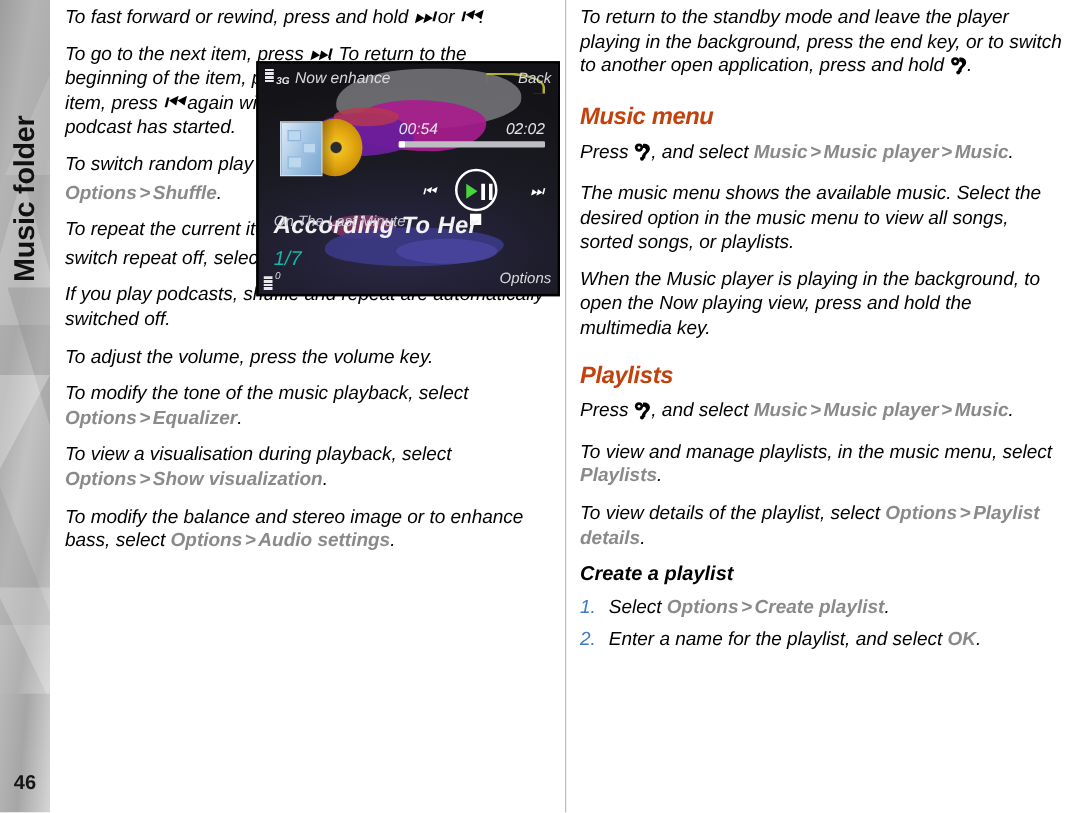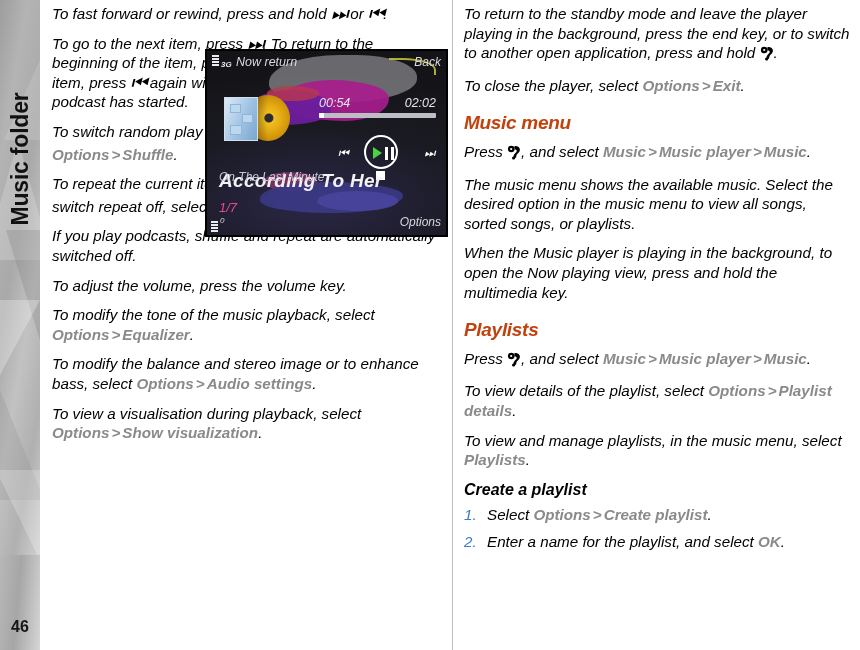--- a/index.html
+++ b/index.html
@@ -206,21 +206,21 @@
     border: 2px solid #ffffff; border-radius: 50%; }
   #t-play { position: absolute; left: 7px; top: 10px; width: 0; height: 0;
     border-left: 9px solid #49d43f; border-top: 6px solid transparent; border-bottom: 6px solid transparent; }
   #t-pause { position: absolute; left: 19px; top: 10px; width: 9px; height: 13px;
     background: linear-gradient(90deg,#fff 0 3px, transparent 3px 6px, #fff 6px 9px); }
   #t-stop { position: absolute; left: 38px; top: 36px; width: 9px; height: 9px; background: #ffffff; }
 
   #track-title { position: absolute; left: 12px; bottom: 44px; font-size: 19px; font-weight: bold;
     color: #f2f2f5; letter-spacing: .3px; }
   #track-album { position: absolute; left: 12px; bottom: 47px; font-size: 12px; color: #c8c8d4; }
-  #track-index { position: absolute; left: 12px; bottom: 17px; font-size: 13px; color: #ec4899; }
+  #track-index { position: absolute; left: 12px; bottom: 17px; font-size: 16px; color: #14b8a6; }
   #bat-icon { position: absolute; left: 4px; bottom: 3px; width: 7px; height: 11px;
     background: repeating-linear-gradient(180deg,#e9e9ee 0 2px,transparent 2px 3px); }
   #bat-label { position: absolute; left: 13px; bottom: 4px; font-size: 8px; color: #d8d8de; }
   #shot-options { position: absolute; right: 5px; bottom: 2px; font-size: 12px; color: #d8d8de; }
 </style>
 </head>
 <body>
 
 <div id="page">
 
@@ -250,21 +250,21 @@
         <div class="blob b-purple"></div>
         <div class="blob b-red"></div>
         <div class="blob b-pink"></div>
         <div class="blob b-blue"></div>
         <div class="blob b-blue2"></div>
         <div class="blob b-yellow"></div>
 
         <div id="shot-statusbar">
           <div id="sig-icon"></div>
           <div id="net-label">3G</div>
-          <div id="shot-title">Now return</div>
+          <div id="shot-title">Now enhance</div>
           <div id="shot-back">Back</div>
         </div>
 
         <div id="albumart">
           <div id="disc"></div>
           <div id="disc-shade"></div>
           <div id="case">
             <div class="case-sq cs1"></div>
             <div class="case-sq cs2"></div>
             <div class="case-sq cs3"></div>
@@ -316,35 +316,34 @@
             <path d="M9.6 2v-1.4l3 3.4-3 3.1v-1.5z" fill="#000"></path>
             <rect x="14.2" y="2.2" width="3.6" height="7.6" fill="none" stroke="#000" stroke-width="1.8"></rect>
           </svg></span><span>), or to switch repeat off, select </span><span class="ui">Options</span><span class="gt">&gt;</span><span class="ui">Repeat</span><span>.</span></p>
 
     <p class="body">If you play podcasts, shuffle and repeat are automatically switched off.</p>
 
     <p class="body">To adjust the volume, press the volume key.</p>
 
     <p class="body"><span>To modify the tone of the music playback, select </span><span class="ui">Options</span><span class="gt">&gt;</span><span class="ui">Equalizer</span><span>.</span></p>
 
+    <p class="body"><span>To view a visualisation during playback, select </span><span class="ui">Options</span><span class="gt">&gt;</span><span class="ui">Show visualization</span><span>.</span></p>
+
     <p class="body"><span>To modify the balance and stereo image or to enhance bass, select </span><span class="ui">Options</span><span class="gt">&gt;</span><span class="ui">Audio settings</span><span>.</span></p>
-
-    <p class="body"><span>To view a visualisation during playback, select </span><span class="ui">Options</span><span class="gt">&gt;</span><span class="ui">Show visualization</span><span>.</span></p>
   </div>
 
   <div class="column" id="col-right">
 
     <p class="body"><span>To return to the standby mode and leave the player playing in the background, press the end key, or to switch to another open application, press and hold </span><span class="icon-inline"><svg width="14" height="15" viewBox="0 0 14 15" aria-hidden="true">
             <circle cx="4.2" cy="4.0" r="3.3" fill="#000"></circle>
             <circle cx="4.2" cy="4.0" r="1.1" fill="#fff"></circle>
             <path d="M7.4 1.2c2.8-.6 5.3 1 5.5 3.3.2 2.4-1.7 3.6-2.6 4.6-.9 1-1.2 2.2-1.1 3.4l-2.6.9c-.5-2.2.2-3.9 1.3-5 .9-.9 2-1.5 1.8-2.7-.2-1.1-1.3-1.5-2.3-1.2z" fill="#000"></path>
             <circle cx="6.6" cy="13.0" r="1.6" fill="#000"></circle>
           </svg></span><span>.</span></p>
 
-    <p class="body"><span>To close the player, select </span><span class="ui">Options</span><span class="gt">&gt;</span><span class="ui">Exit</span><span>.</span></p>
 
     <h2 class="section">Music menu</h2>
 
     <p class="body"><span>Press </span><span class="icon-inline"><svg width="14" height="15" viewBox="0 0 14 15" aria-hidden="true">
             <circle cx="4.2" cy="4.0" r="3.3" fill="#000"></circle>
             <circle cx="4.2" cy="4.0" r="1.1" fill="#fff"></circle>
             <path d="M7.4 1.2c2.8-.6 5.3 1 5.5 3.3.2 2.4-1.7 3.6-2.6 4.6-.9 1-1.2 2.2-1.1 3.4l-2.6.9c-.5-2.2.2-3.9 1.3-5 .9-.9 2-1.5 1.8-2.7-.2-1.1-1.3-1.5-2.3-1.2z" fill="#000"></path>
             <circle cx="6.6" cy="13.0" r="1.6" fill="#000"></circle>
           </svg></span><span>, and select </span><span class="ui">Music</span><span class="gt">&gt;</span><span class="ui">Music player</span><span class="gt">&gt;</span><span class="ui">Music</span><span>.</span></p>
 
@@ -354,23 +353,23 @@
 
     <h2 class="section">Playlists</h2>
 
     <p class="body"><span>Press </span><span class="icon-inline"><svg width="14" height="15" viewBox="0 0 14 15" aria-hidden="true">
             <circle cx="4.2" cy="4.0" r="3.3" fill="#000"></circle>
             <circle cx="4.2" cy="4.0" r="1.1" fill="#fff"></circle>
             <path d="M7.4 1.2c2.8-.6 5.3 1 5.5 3.3.2 2.4-1.7 3.6-2.6 4.6-.9 1-1.2 2.2-1.1 3.4l-2.6.9c-.5-2.2.2-3.9 1.3-5 .9-.9 2-1.5 1.8-2.7-.2-1.1-1.3-1.5-2.3-1.2z" fill="#000"></path>
             <circle cx="6.6" cy="13.0" r="1.6" fill="#000"></circle>
           </svg></span><span>, and select </span><span class="ui">Music</span><span class="gt">&gt;</span><span class="ui">Music player</span><span class="gt">&gt;</span><span class="ui">Music</span><span>.</span></p>
 
+    <p class="body"><span>To view and manage playlists, in the music menu, select </span><span class="ui">Playlists</span><span>.</span></p>
+
     <p class="body"><span>To view details of the playlist, select </span><span class="ui">Options</span><span class="gt">&gt;</span><span class="ui">Playlist details</span><span>.</span></p>
-
-    <p class="body"><span>To view and manage playlists, in the music menu, select </span><span class="ui">Playlists</span><span>.</span></p>
 
     <h3 class="subsection">Create a playlist</h3>
 
     <ol class="steps">
       <li><span class="num">1.</span><span>Select </span><span class="ui">Options</span><span class="gt">&gt;</span><span class="ui">Create playlist</span><span>.</span></li>
       <li><span class="num">2.</span><span>Enter a name for the playlist, and select </span><span class="ui">OK</span><span>.</span></li>
     </ol>
   </div>
 
 </div>

